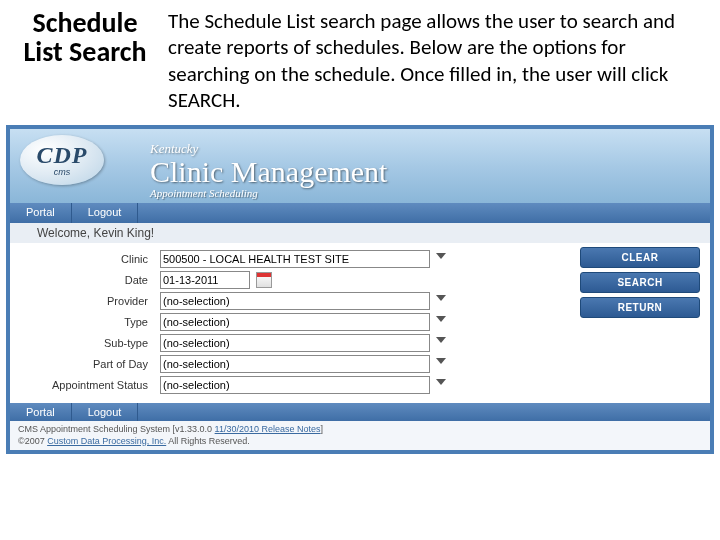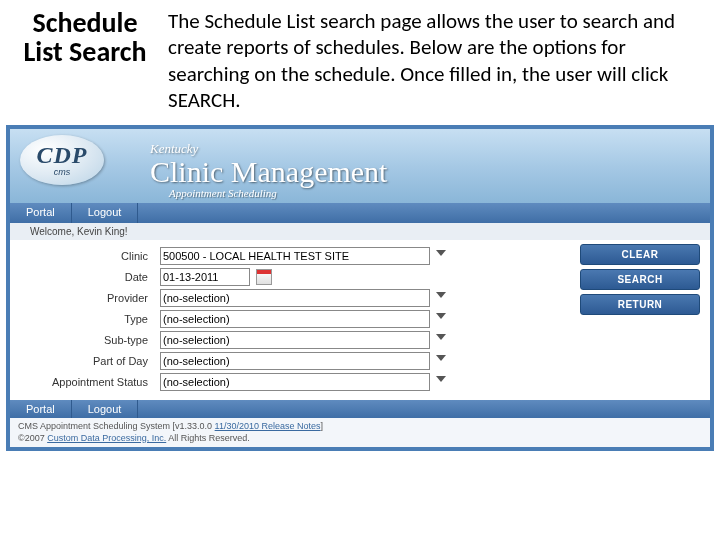--- a/index.html
+++ b/index.html
@@ -9,24 +9,24 @@
   .slide-desc { font-family: Calibri, Arial, sans-serif; font-size: 21px; line-height: 1.25; flex: 1; }
   .app-frame { border: 4px solid #4a7db5; margin: 0 6px 6px 6px; font-size: 11px; color: #333; background: #fff; }
   .app-header { background: linear-gradient(#c7dff2, #a6c9e5 50%, #8ab6d8); padding: 0; position: relative; height: 74px; }
   .logo-wrap { position: absolute; left: 10px; top: 6px; display: flex; align-items: center; gap: 6px; font-style: italic; }
   .logo-oval { width: 84px; height: 50px; background: radial-gradient(ellipse at 30% 30%, #fff, #dfeaf3 50%, #b9d3e6); border-radius: 50%; display: flex; align-items: center; justify-content: center; flex-direction: column; box-shadow: 1px 1px 3px rgba(0,0,0,.3); }
   .logo-oval .big { font-family: 'Times New Roman', serif; font-size: 24px; font-weight: bold; color: #2a4a6a; letter-spacing: 1px; line-height: 1; }
   .logo-oval .small { font-size: 9px; color: #2a4a6a; }
   .header-text { position: absolute; left: 140px; top: 12px; color: #fff; }
   .header-text .state { font-size: 13px; font-style: italic; font-family: Georgia, serif; text-shadow: 1px 1px 2px rgba(0,0,0,.4); }
   .header-text .brand { font-family: 'Brush Script MT', cursive; font-size: 30px; line-height: 1; text-shadow: 1px 1px 2px rgba(0,0,0,.5); }
-  .header-text .sub { font-size: 11px; font-style: italic; font-family: Georgia, serif; text-shadow: 1px 1px 1px rgba(0,0,0,.4); margin-left: 19px; }
+  .header-text .sub { font-size: 11px; font-style: italic; font-family: Georgia, serif; text-shadow: 1px 1px 1px rgba(0,0,0,.4); }
   .navbar { display: flex; background: linear-gradient(#5f8bbf, #3f6ea6); height: 20px; align-items: stretch; }
   .nav-btn { color: #fff; font-size: 11px; padding: 3px 16px 0 16px; border-right: 1px solid #2f5a8e; cursor: pointer; text-align: right; }
-  .welcome-bar { background: #e9eef4; padding: 3px 20px; font-size: 10px; color: #444; }
+  .welcome-bar { background: #e9eef4; padding: 3px 27px; font-size: 12px; color: #444; }
   .form-area { display: flex; padding: 4px 10px 2px 10px; }
   .form-left { flex: 1; }
   .form-right { width: 130px; padding-left: 10px; }
   .form-row { display: flex; align-items: center; margin: 3px 0; }
   .form-label { width: 140px; text-align: right; padding-right: 12px; font-size: 11px; color: #333; }
   .form-select, .form-input { border: 1px solid #888; font-size: 11px; padding: 1px 2px; background: #fff; height: 18px; }
   .form-select { width: 270px; appearance: none; background: #fff; }
   .select-wrap { position: relative; display: inline-block; }
   .select-arrow { position: absolute; right: -16px; top: 3px; width: 0; height: 0; border-left: 5px solid transparent; border-right: 5px solid transparent; border-top: 6px solid #555; pointer-events: none; }
   .form-input { width: 90px; }

